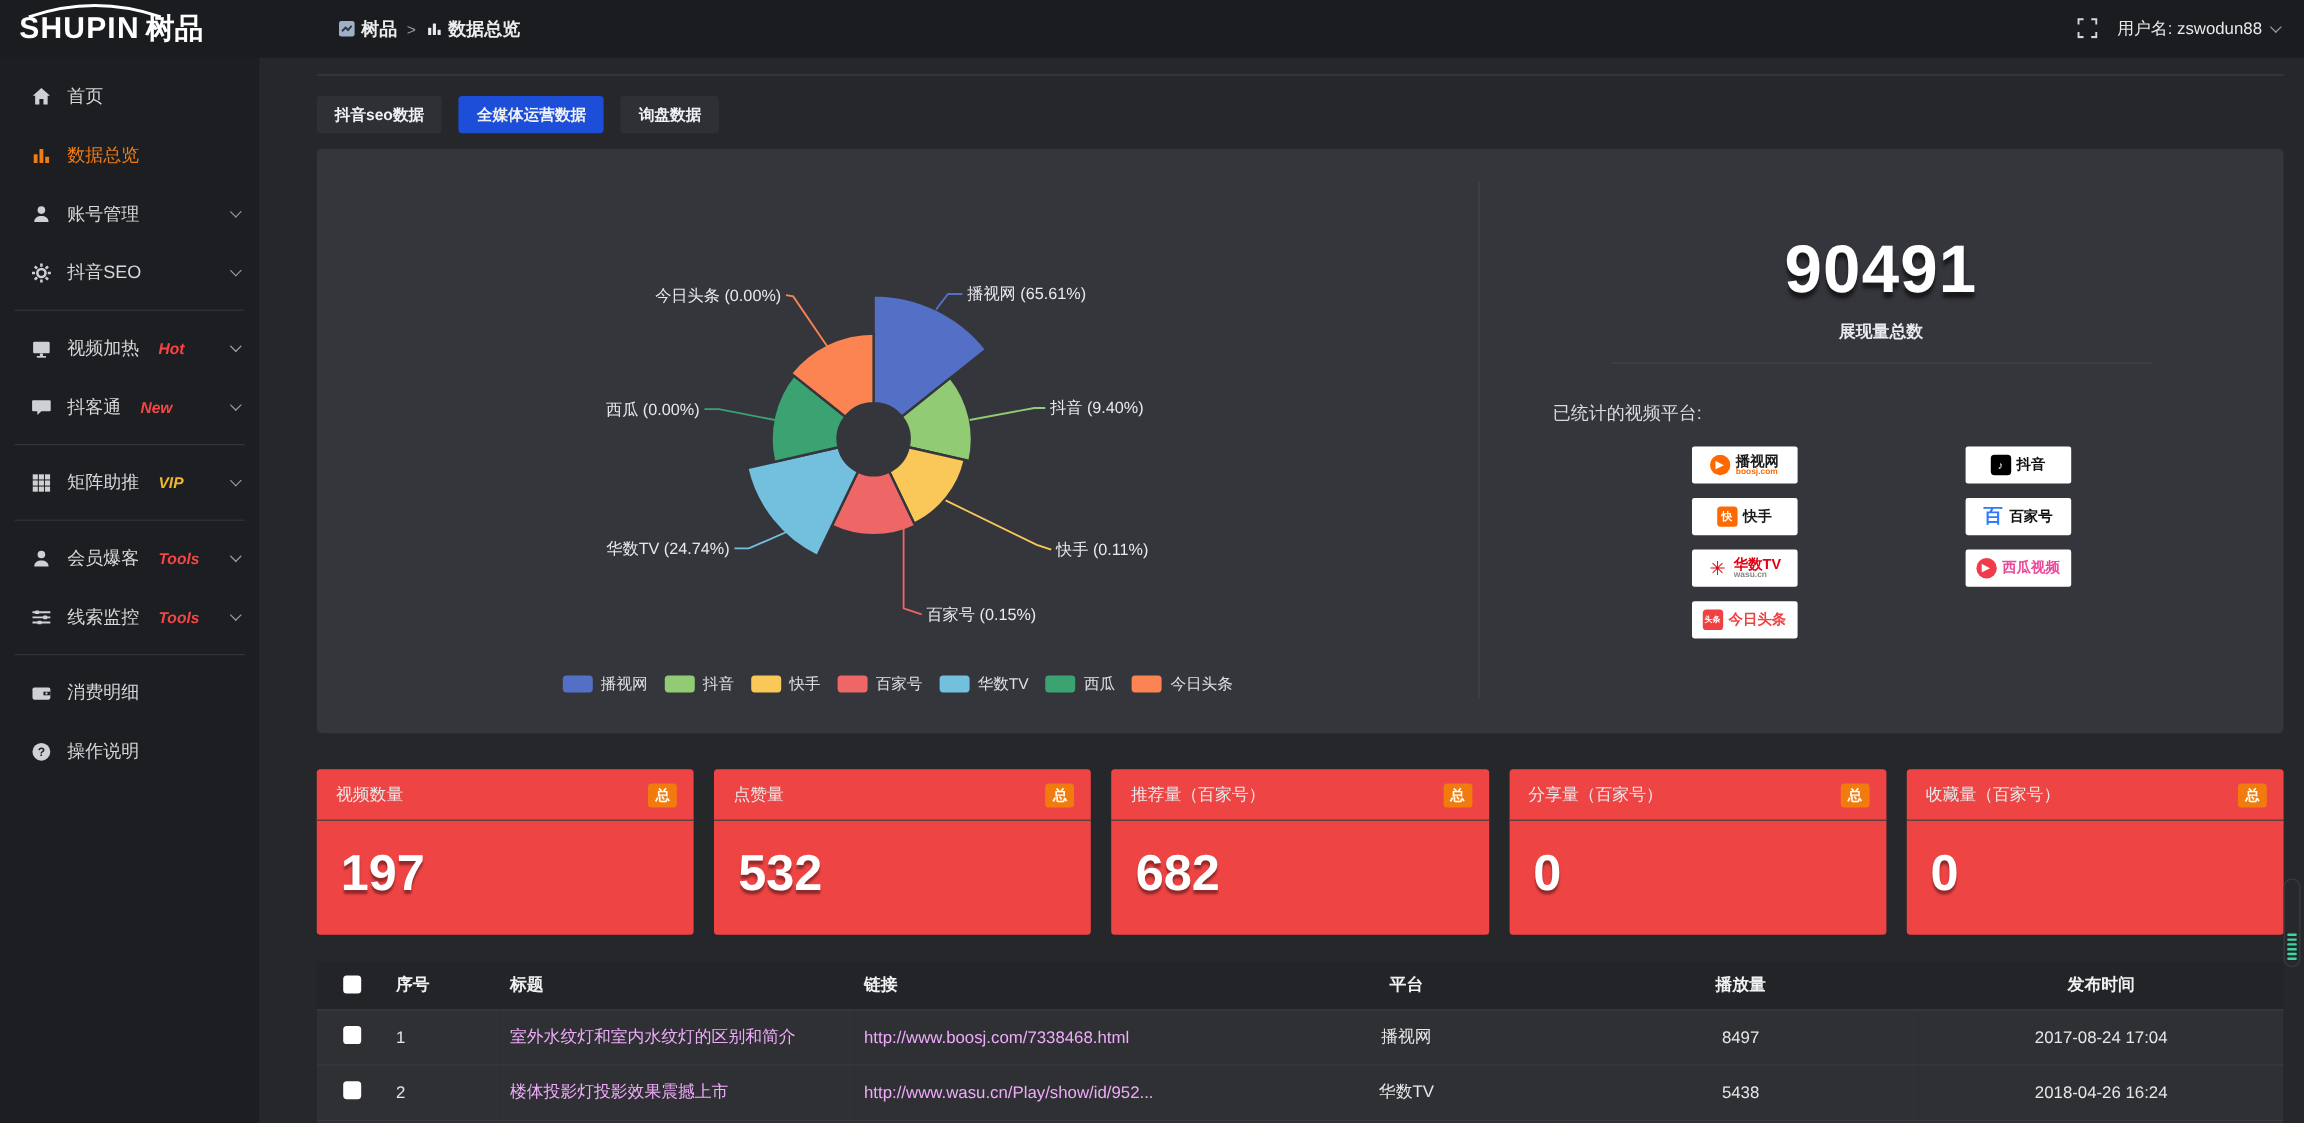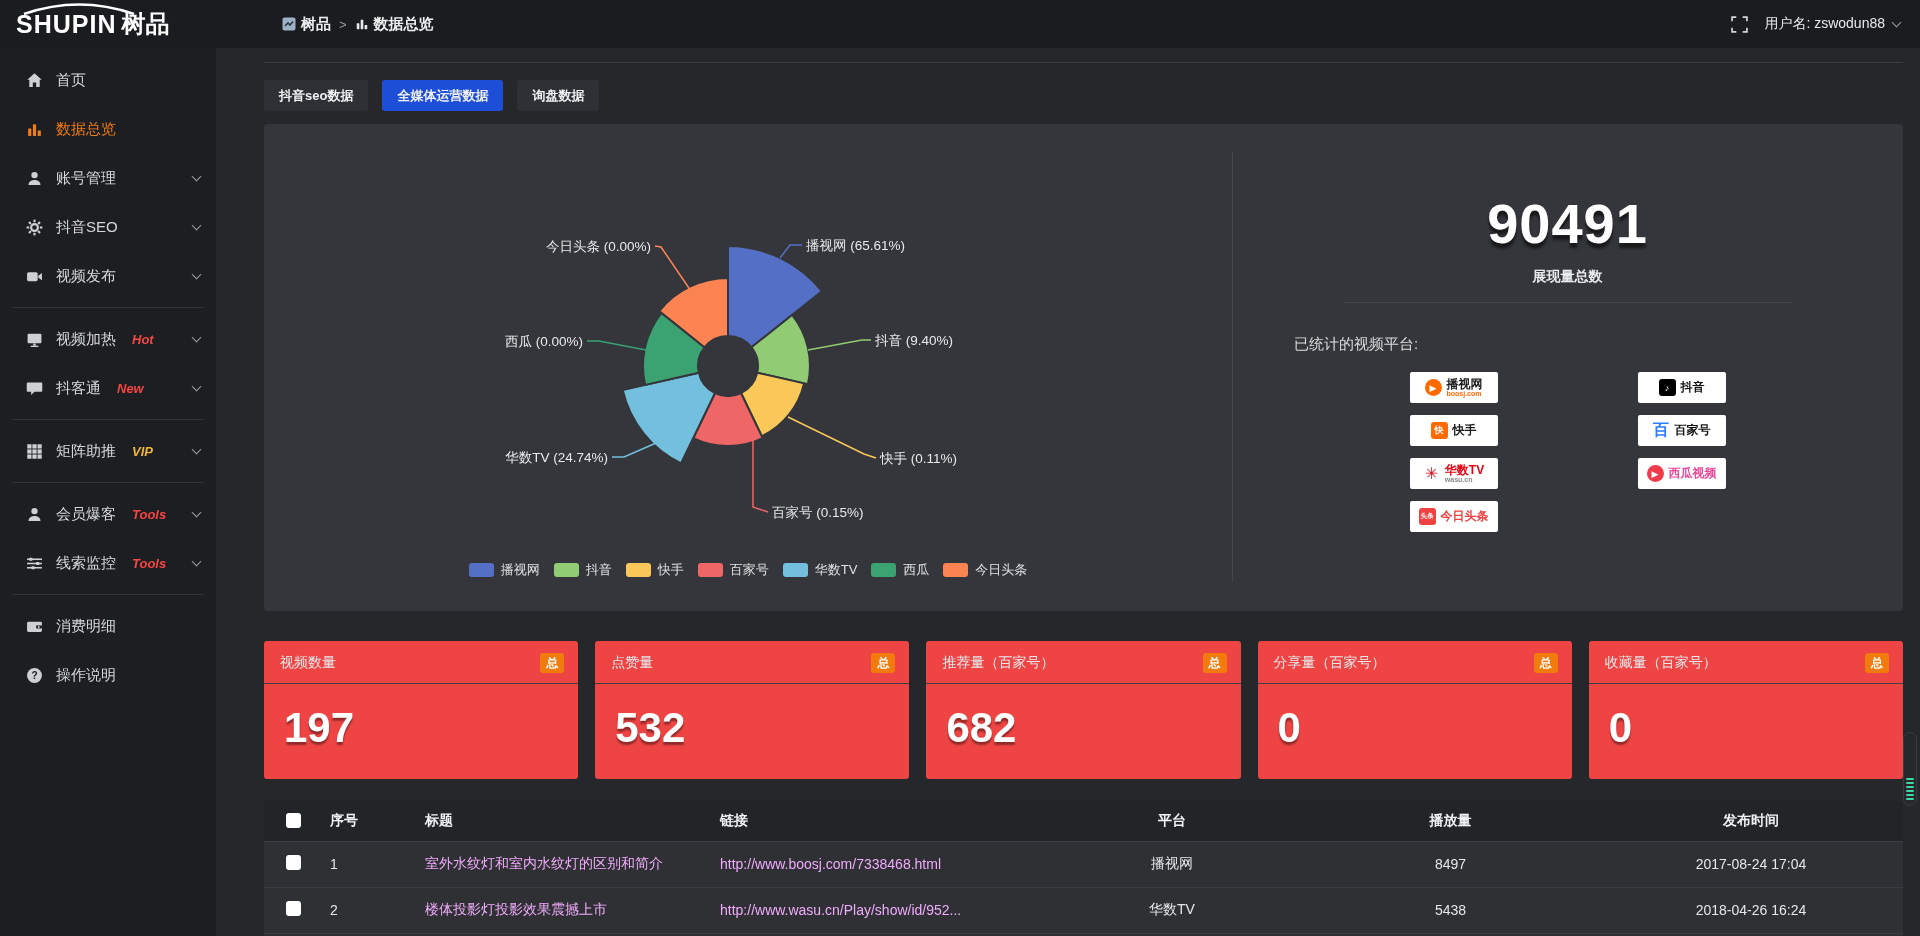--- a/index.html
+++ b/index.html
@@ -11,21 +11,21 @@
   
   .topbar { position:absolute; left:0; top:0; width:1920px; height:48px; background:#1b1c1f;
     display:flex; align-items:center; z-index:5; }
   .logo { width:216px; height:48px; display:flex; align-items:center; padding-left:16px; gap:5px; position:relative; }
   .logo-arc { position:absolute; left:20px; top:3px; }
   .logo-en { font-size:25px; font-weight:700; color:#fff; letter-spacing:1px; }
   .logo-cn { font-size:24px; font-weight:700; color:#fff; }
   .crumbs { margin-left:66px; display:flex; align-items:center; gap:8px; font-size:15px; font-weight:700; color:#eceded; }
   .crumb-sep { color:#9b9ca0; font-size:13px; font-weight:400; }
   .crumb-seg { display:flex; align-items:center; gap:5px; }
-  .top-right { margin-left:auto; display:flex; align-items:center; gap:16px; padding-right:20px; }
+  .top-right { margin-left:auto; display:flex; gap:16px; padding-right:20px; }
   .user { display:flex; align-items:center; gap:8px; font-size:14px; color:#e8e9eb; cursor:pointer; }
   .chev { width:7px; height:7px; border-right:1.5px solid #9b9ca0; border-bottom:1.5px solid #9b9ca0;
     display:inline-block; transform:rotate(45deg); margin-top:-3px; }
 
   
   .sidebar { position:absolute; left:0; top:48px; width:216px; height:888px; background:#1d1e21; padding-top:6px; }
   .side-item { height:46px; margin:3px 0; display:flex; align-items:center; padding:0 16px 0 26px;
     color:#d6d7d9; font-size:15px; cursor:pointer;text-align:center; }
   .side-item .icon { width:17px; height:17px; margin-right:13px; color:#cfd0d3; display:inline-flex; }
   .side-item .icon svg { width:100%; height:100%; fill:currentColor; }
@@ -182,30 +182,20 @@
               <line x1="0.6" y1="8" x2="3" y2="8"></line>
               <line x1="13" y1="8" x2="15.4" y2="8"></line>
               <line x1="2.8" y1="2.8" x2="4.6" y2="4.6"></line>
               <line x1="11.4" y1="11.4" x2="13.2" y2="13.2"></line>
               <line x1="2.8" y1="13.2" x2="4.6" y2="11.4"></line>
               <line x1="11.4" y1="4.6" x2="13.2" y2="2.8"></line>
             </g>
           </svg>
         </span>
         <span>抖音SEO</span>
-        <i class="chev"></i>
-      </div>
-      <div class="side-item">
-        <span class="icon">
-          <svg viewBox="0 0 16 16">
-            <rect x="1" y="4" width="10" height="8.4" rx="1.5"></rect>
-            <path d="M11.6 7.2 15 4.8v6.8L11.6 9.2Z"></path>
-          </svg>
-        </span>
-        <span>视频发布</span>
         <i class="chev"></i>
       </div>
       <div class="side-div"></div>
       <div class="side-item">
         <span class="icon">
           <svg viewBox="0 0 16 16">
             <rect x="1.5" y="2.6" width="13" height="9" rx="1"></rect>
             <rect x="6.8" y="11.8" width="2.4" height="2"></rect>
             <rect x="4.4" y="13.8" width="7.2" height="1.3"></rect>
           </svg>

